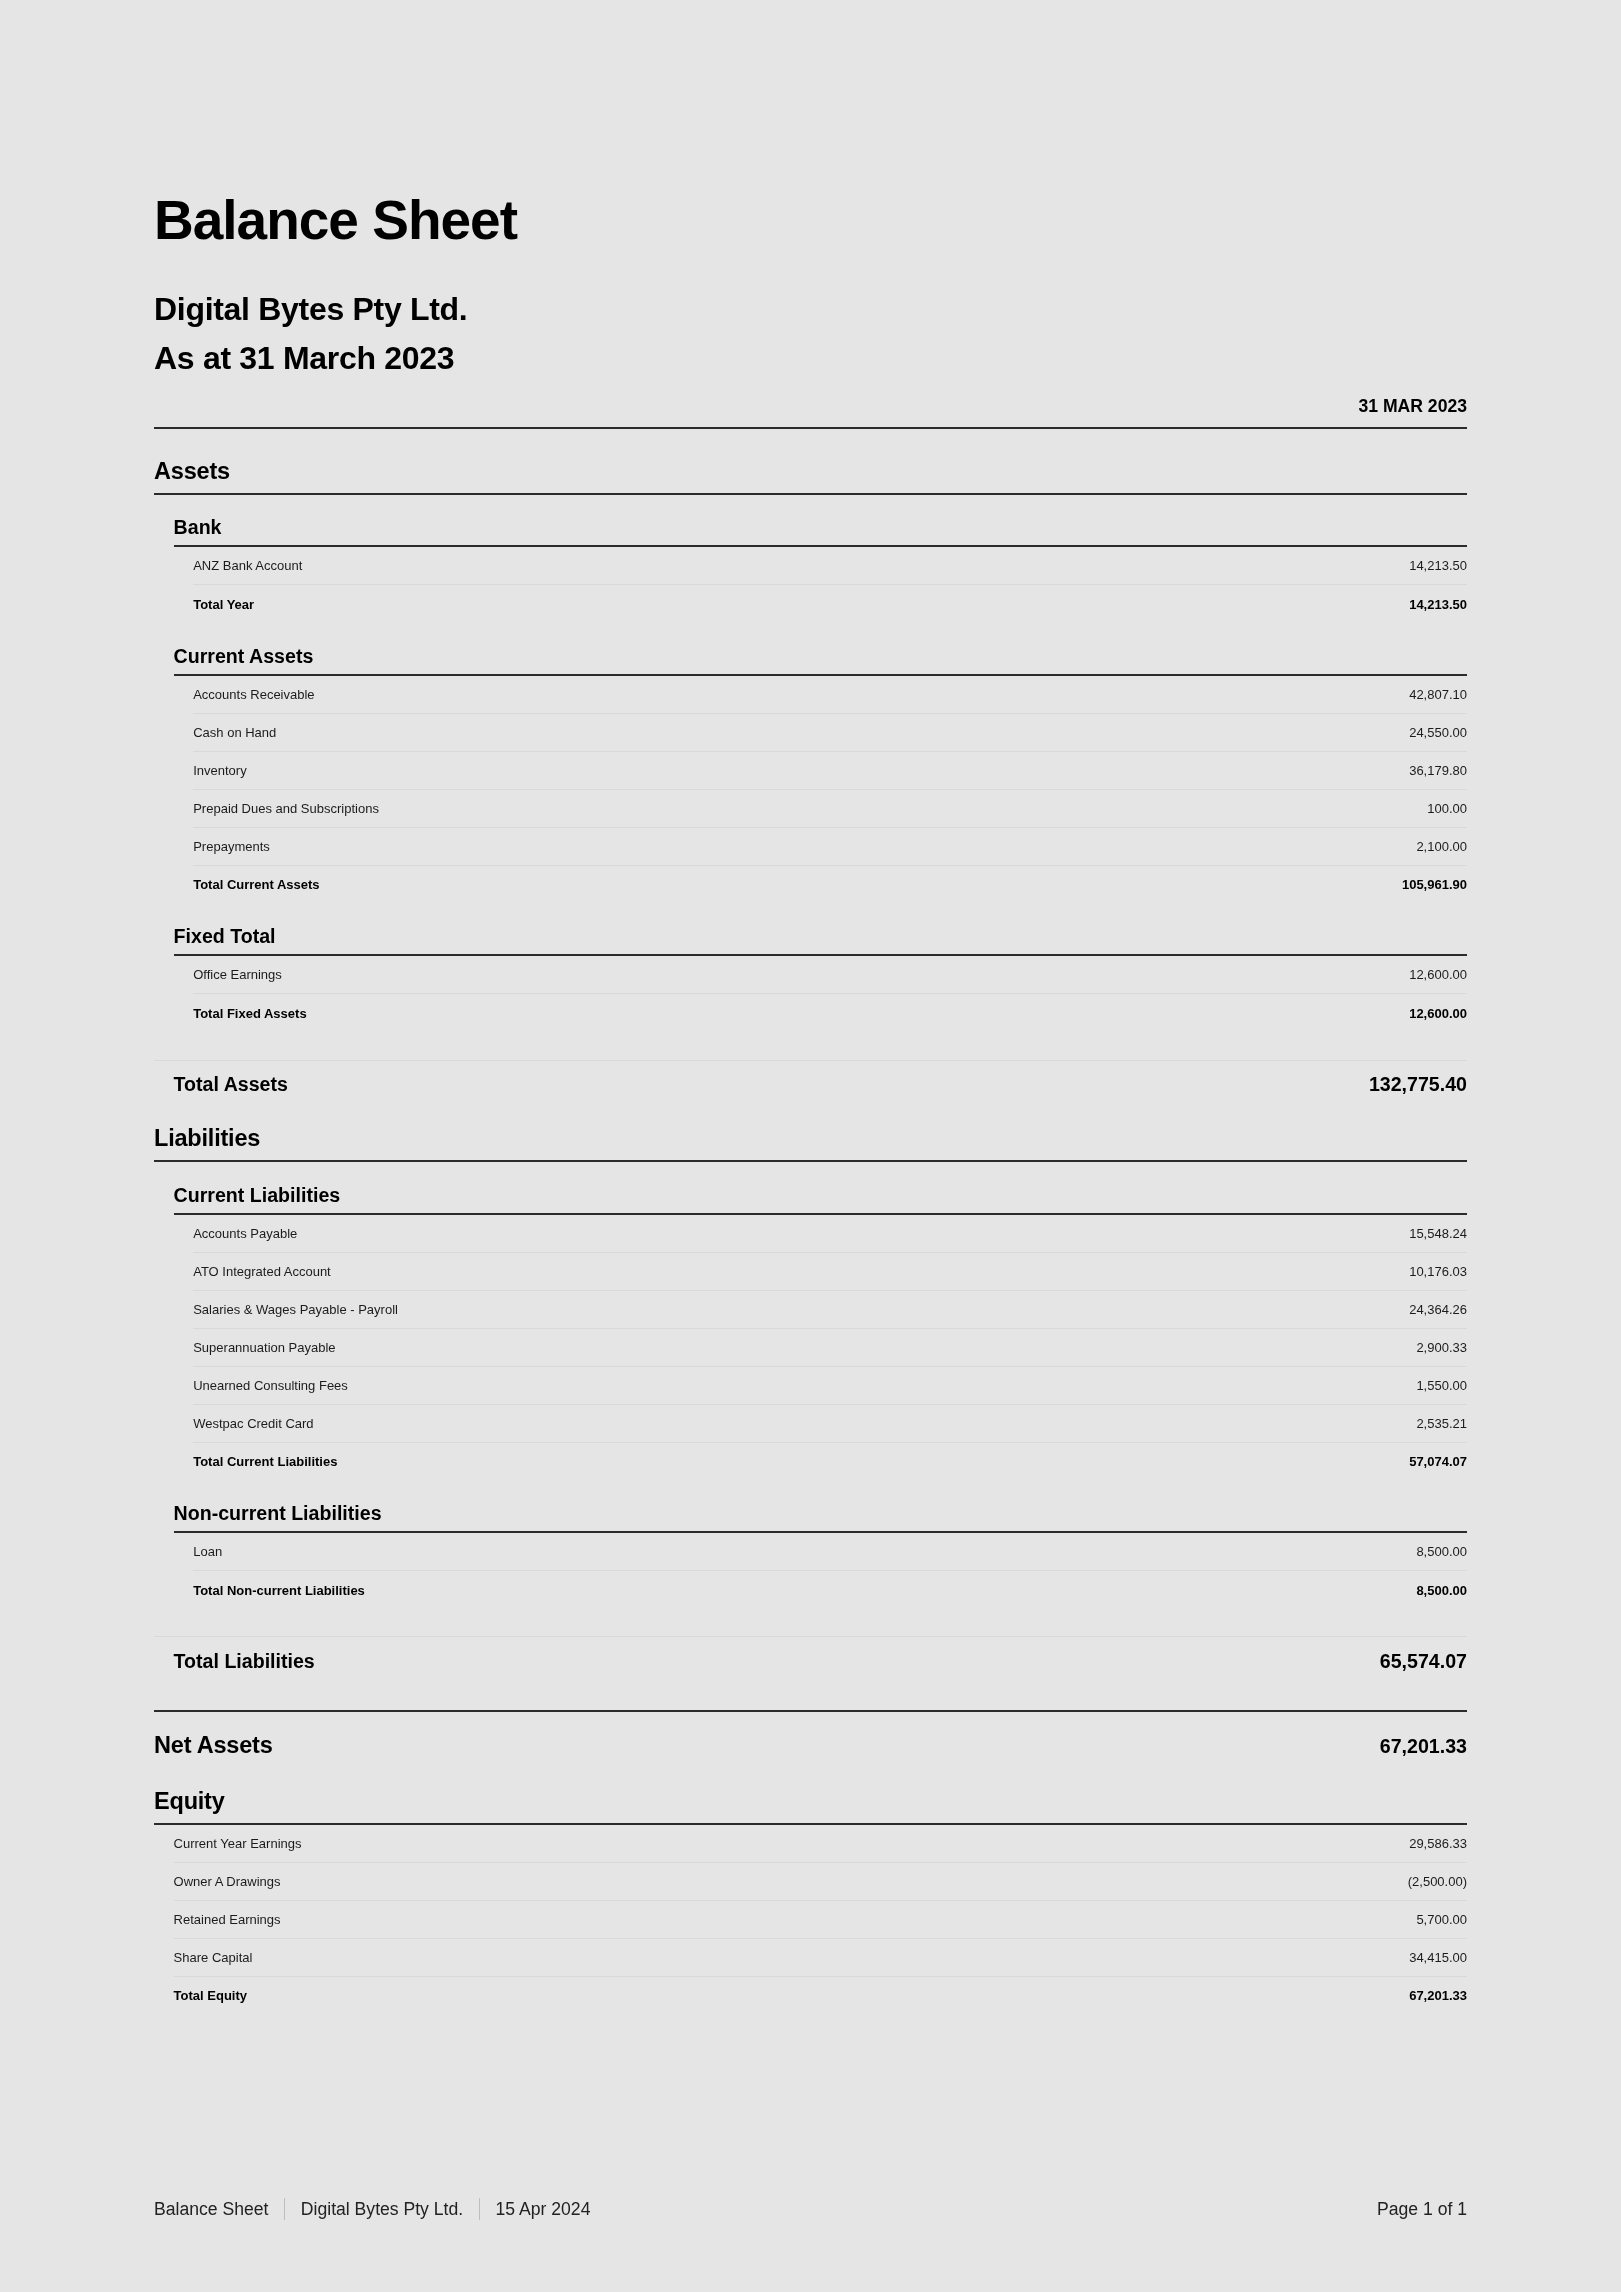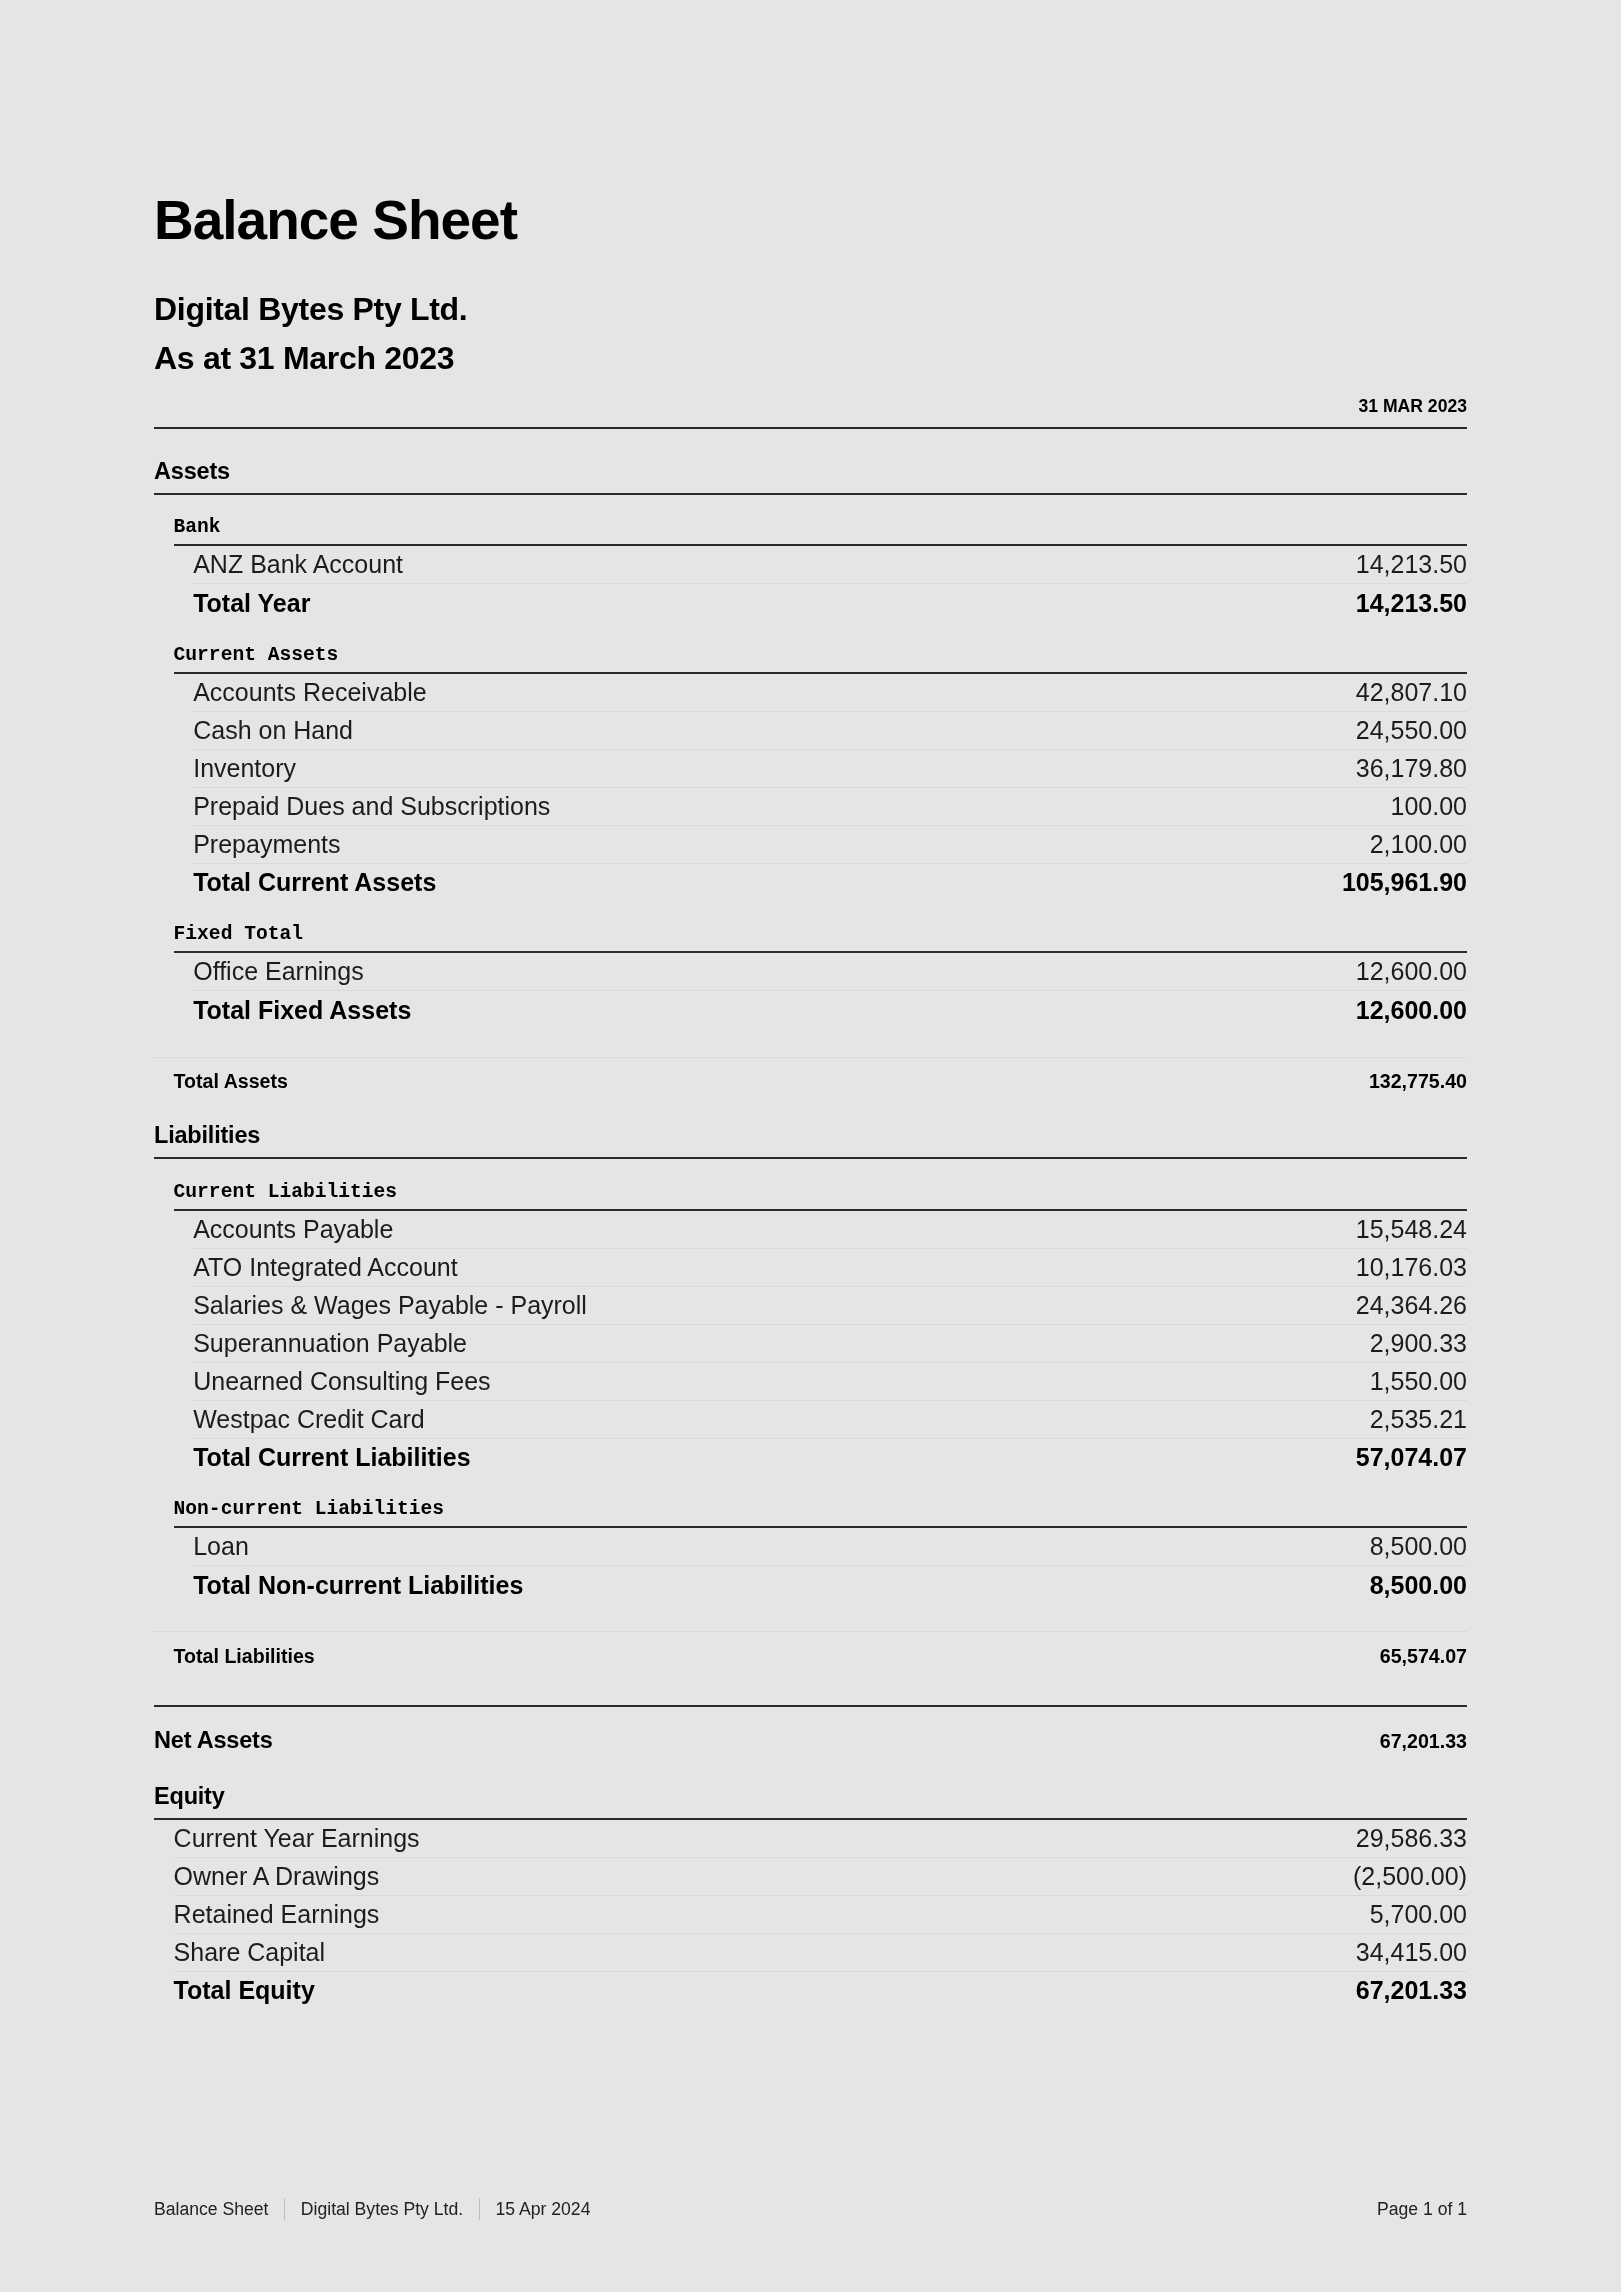--- a/index.html
+++ b/index.html
@@ -20,24 +20,24 @@
 
   .col-header-row { display:flex; justify-content:flex-end; margin-top:19.6px;
     padding-bottom:9.8px; border-bottom:2px solid #2b2b2b;
     font-size:17.6px; font-weight:700; color:#000; }
 
   .sec-heading { margin-top:29px; padding-bottom:7.8px; border-bottom:2px solid #2b2b2b;
     font-size:23.5px; font-weight:700; color:#000; letter-spacing:-0.2px; }
 
   .sub { margin-left:19.6px; }
   .sub-heading { margin-top:21.6px; padding-bottom:5.9px; border-bottom:2px solid #2b2b2b;
-    font-size:19.6px; font-weight:700; color:#000;font-family:Liberation Mono, monospace; }
+    font-size:19.6px; font-weight:700; color:#000; }
 
   .row { display:flex; justify-content:space-between; align-items:center;
-    height:38px; font-size:25px; border-bottom:1px solid #d9d9d9; }
+    height:38px; font-size:13px; border-bottom:1px solid #d9d9d9; }
   .sub .row { margin-left:19.6px; }
   .sec-rows .row { margin-left:19.6px; }
   .row.total { font-weight:700; color:#000; border-bottom:none; }
   .row .val { text-align:left; }
 
   .sec-total { margin-top:27.4px; border-top:1px solid #d9d9d9;
     padding:12.7px 0 0 19.6px; display:flex; justify-content:space-between;
     align-items:baseline; font-size:19.6px; font-weight:700; color:#000;gap:48px; }
 
   .net-assets { margin-top:37px; border-top:2px solid #2b2b2b;

